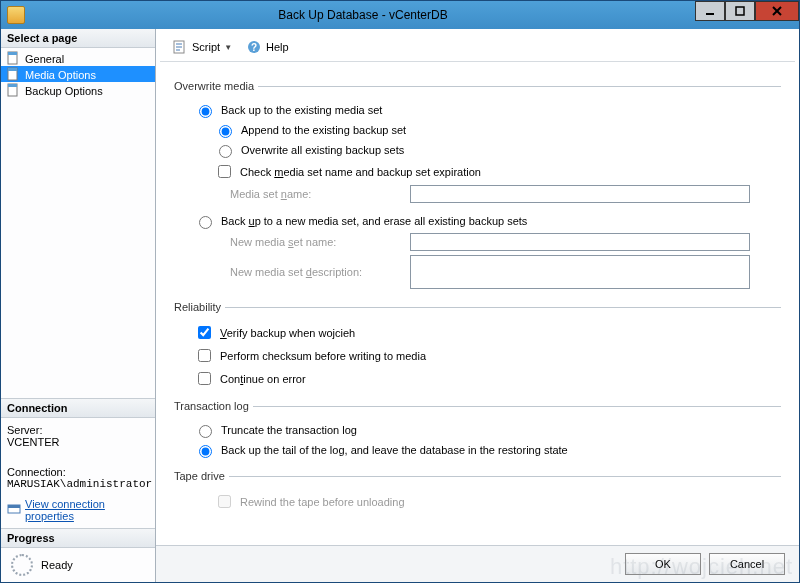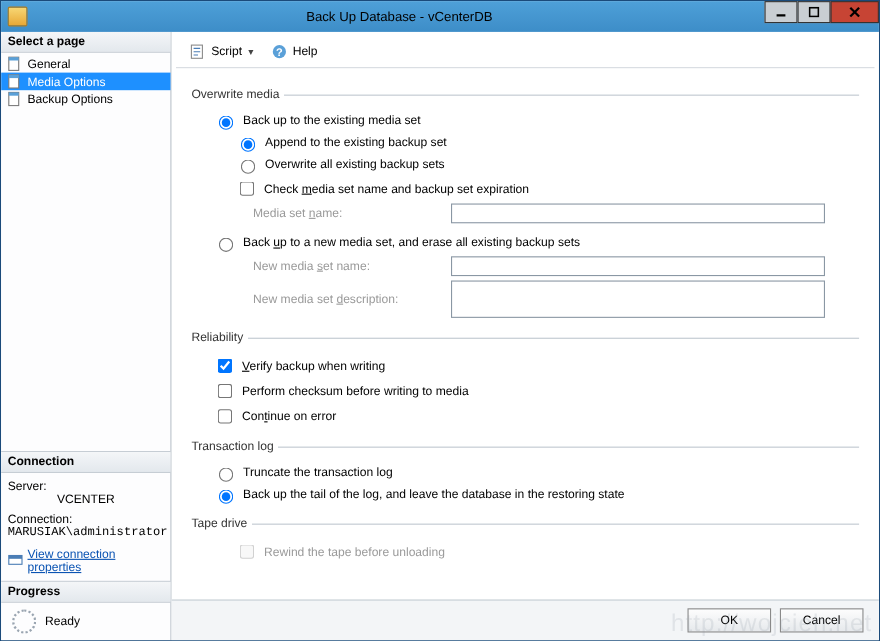--- a/index.html
+++ b/index.html
@@ -112,21 +112,21 @@
               </svg>
             </span>
           <span>Backup Options</span>
         </div>
       </div>
       <div class="spacer"></div>
 
       <div class="conn-box">
         <div class="hdr">Connection</div>
         <div>Server:</div>
-        <div style="margin-bottom:6px;text-align:center;">VCENTER</div>
+        <div style="margin-bottom:18px;">VCENTER</div>
         <div>Connection:</div>
         <div style="margin-bottom:8px;font-family:Liberation Mono, monospace;">MARUSIAK\administrator</div>
         <div style="display:flex;align-items:center;gap:4px;">
           <span><svg width="14" height="12">
                 <rect x="1" y="2" width="12" height="8" fill="#fff" stroke="#4a7db5"></rect>
                 <rect x="1" y="2" width="12" height="3" fill="#4a7db5"></rect>
               </svg></span>
           <span class="link">View connection properties</span>
         </div>
       </div>
@@ -202,21 +202,21 @@
           <div class="field-row">
             <span class="flabel"><span>New media set </span><span class="under">d</span><span>escription:</span></span>
             <textarea disabled="" style=""></textarea>
           </div>
         </fieldset>
 
         <fieldset>
           <legend>Reliability</legend>
           <div class="opt-row">
             <input type="checkbox" checked="" style="">
-            <label><span class="under">V</span><span>erify backup when writing</span></label>
+            <label><span class="under">V</span><span>erify backup when wojcieh</span></label>
           </div>
           <div class="opt-row">
             <input type="checkbox" style="">
             <label>Perform checksum before writing to media</label>
           </div>
           <div class="opt-row">
             <input type="checkbox" style="">
             <label><span>Con</span><span class="under">t</span><span>inue on error</span></label>
           </div>
         </fieldset>

